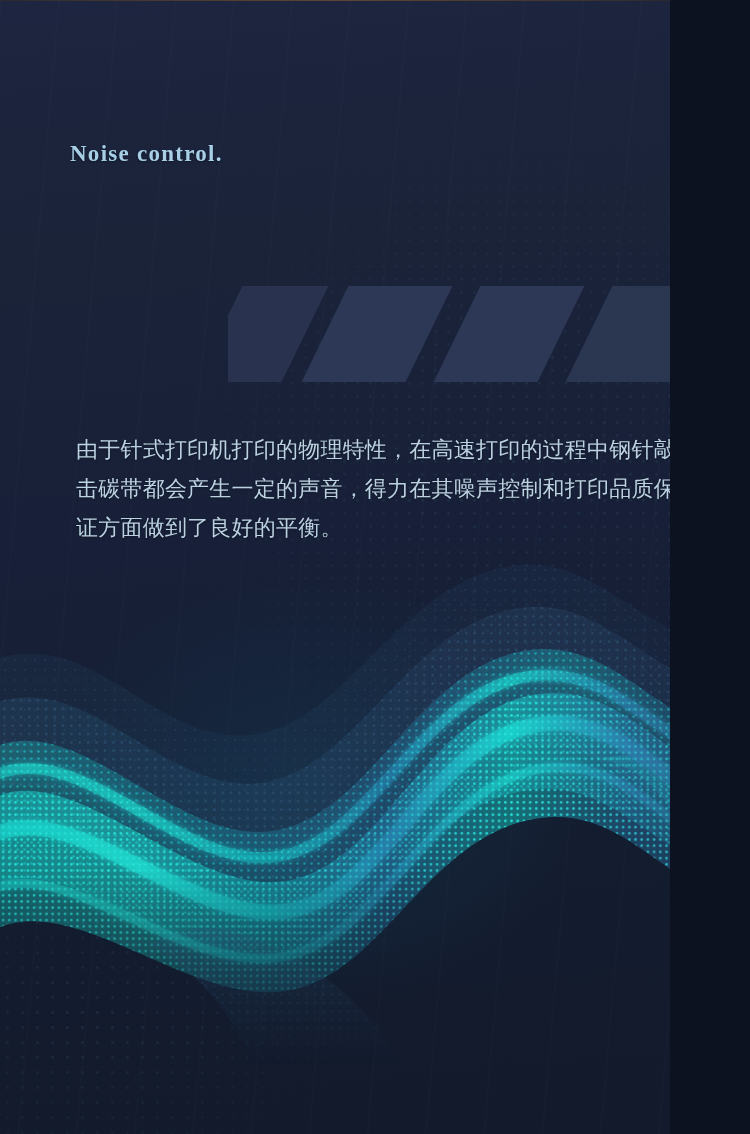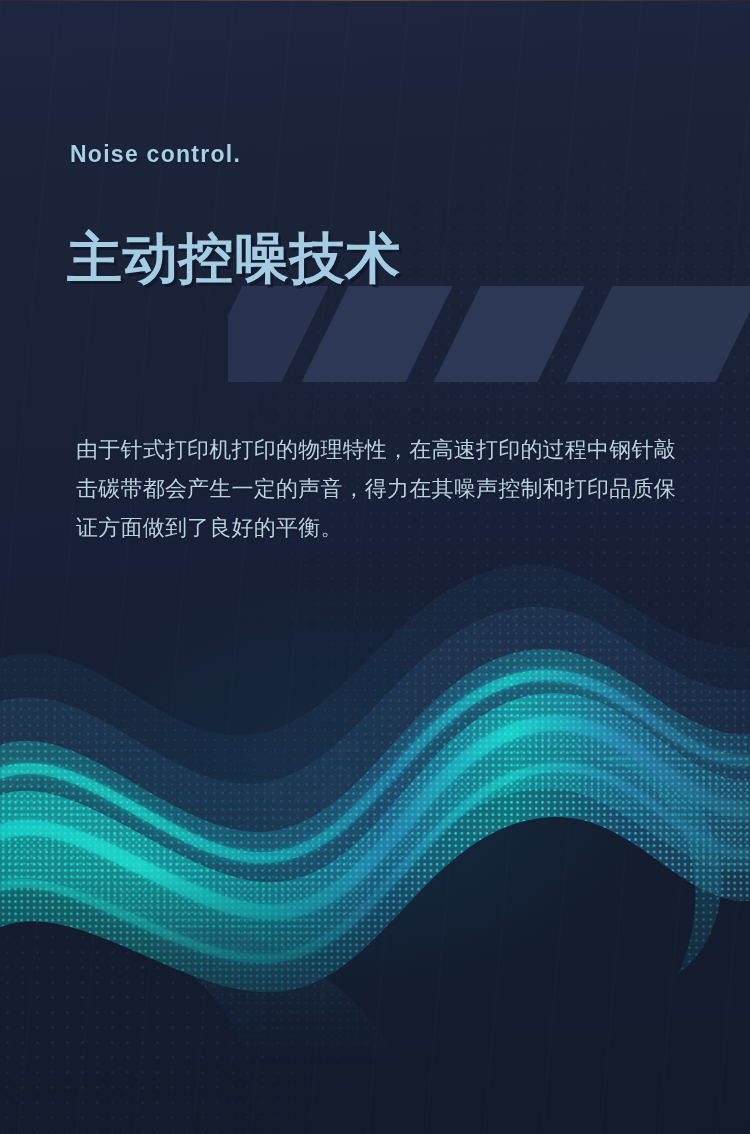--- a/index.html
+++ b/index.html
@@ -7,29 +7,30 @@
     margin: 0;
     padding: 0;
     background: #0d1220;
   }
   body {
     font-family: "Liberation Sans", "DejaVu Sans", sans-serif;
   }
 
   #banner {
     position: relative;
-    width: 750px;
+    width: 670px;
     height: 1134px;
     overflow: hidden;
     background: linear-gradient(175deg,
                 #1d2540 0%,
                 #1b2339 22%,
                 #172038 46%,
                 #141d30 72%,
                 #121a2b 100%);
+    font-family: Liberation Serif, serif;
   }
 
   
   .bg-layer {
     position: absolute;
     inset: 0;
     pointer-events: none;
   }
 
   
@@ -171,21 +172,20 @@
     <div class="stripe s2"></div>
     <div class="stripe s3"></div>
     <div class="stripe s4"></div>
   </div>
 
   <div id="content">
 
     <p id="eyebrow">Noise control.</p>
 
     <h1 id="headline">
-      <span class="hl-line">主动控噪技术</span>
     </h1>
 
     <p id="body-copy">由于针式打印机打印的物理特性，在高速打印的过程中钢针敲击碳带都会产生一定的声音，得力在其噪声控制和打印品质保证方面做到了良好的平衡。</p>
   </div>
 
   <div id="wave-graphic">
     <svg viewBox="0 0 750 520" xmlns="http://www.w3.org/2000/svg" aria-hidden="true">
       <defs>
         <radialGradient id="dotBright" cx="50%" cy="50%" r="50%">
           <stop offset="0%" stop-color="#5ffff0"></stop>

